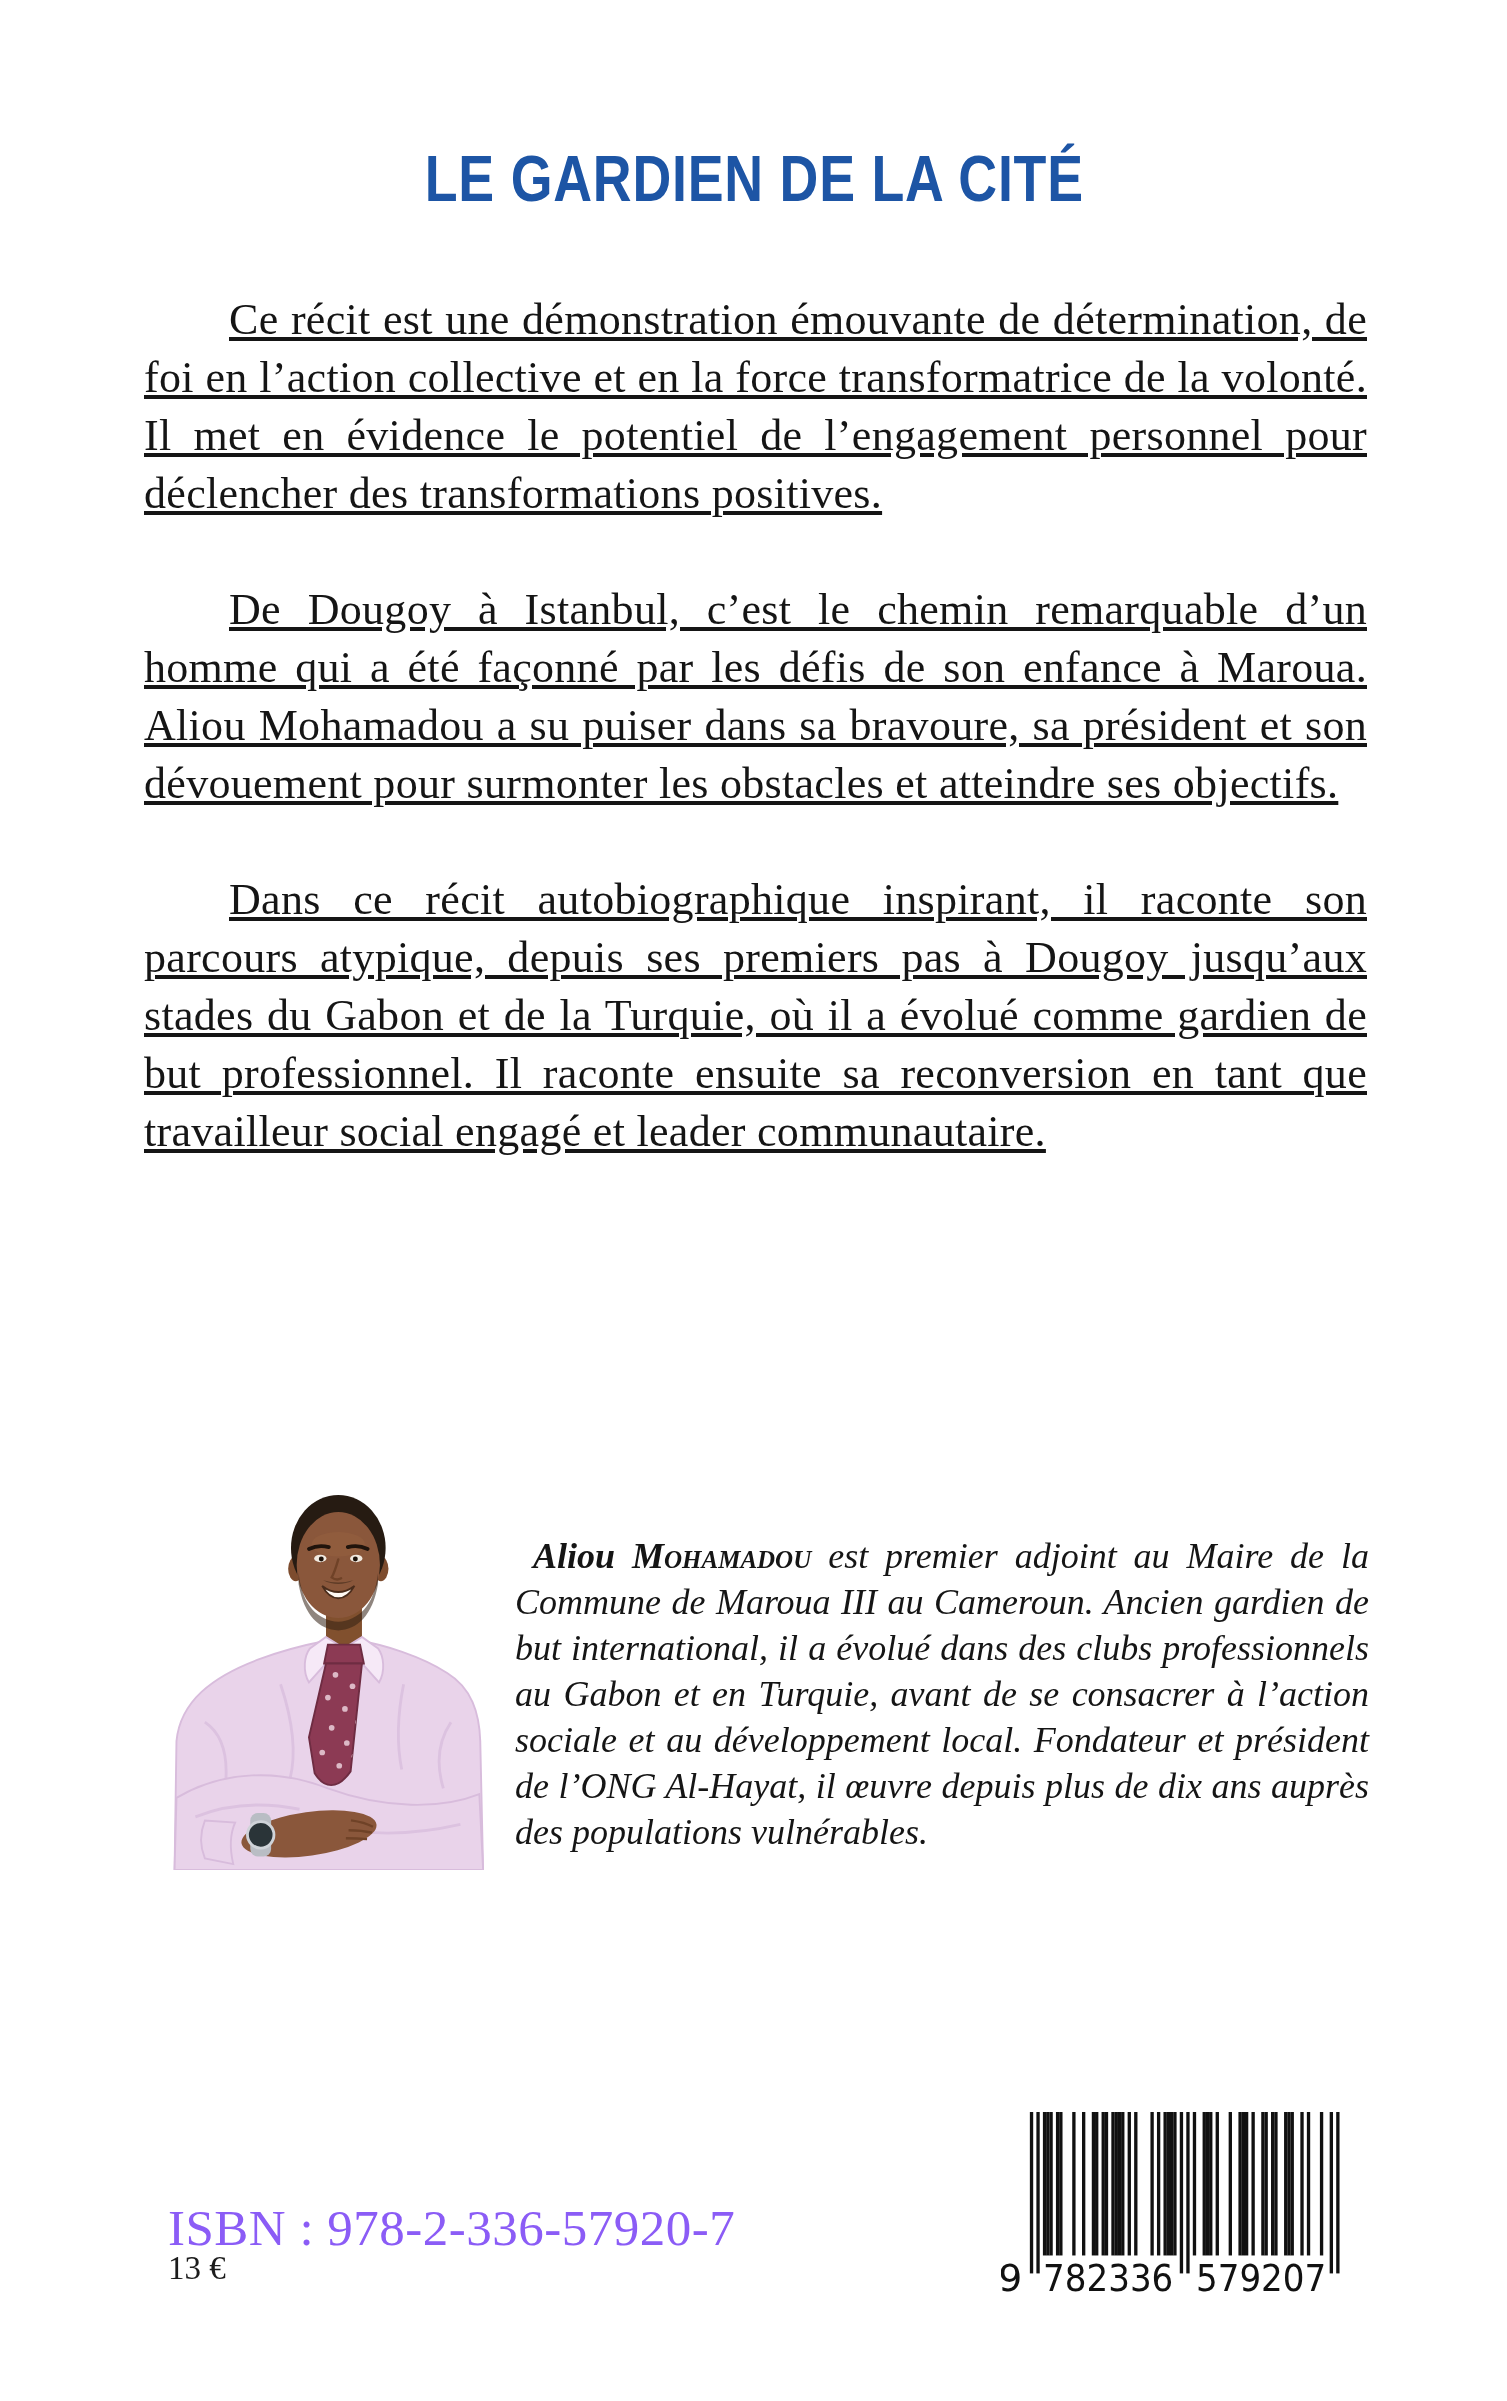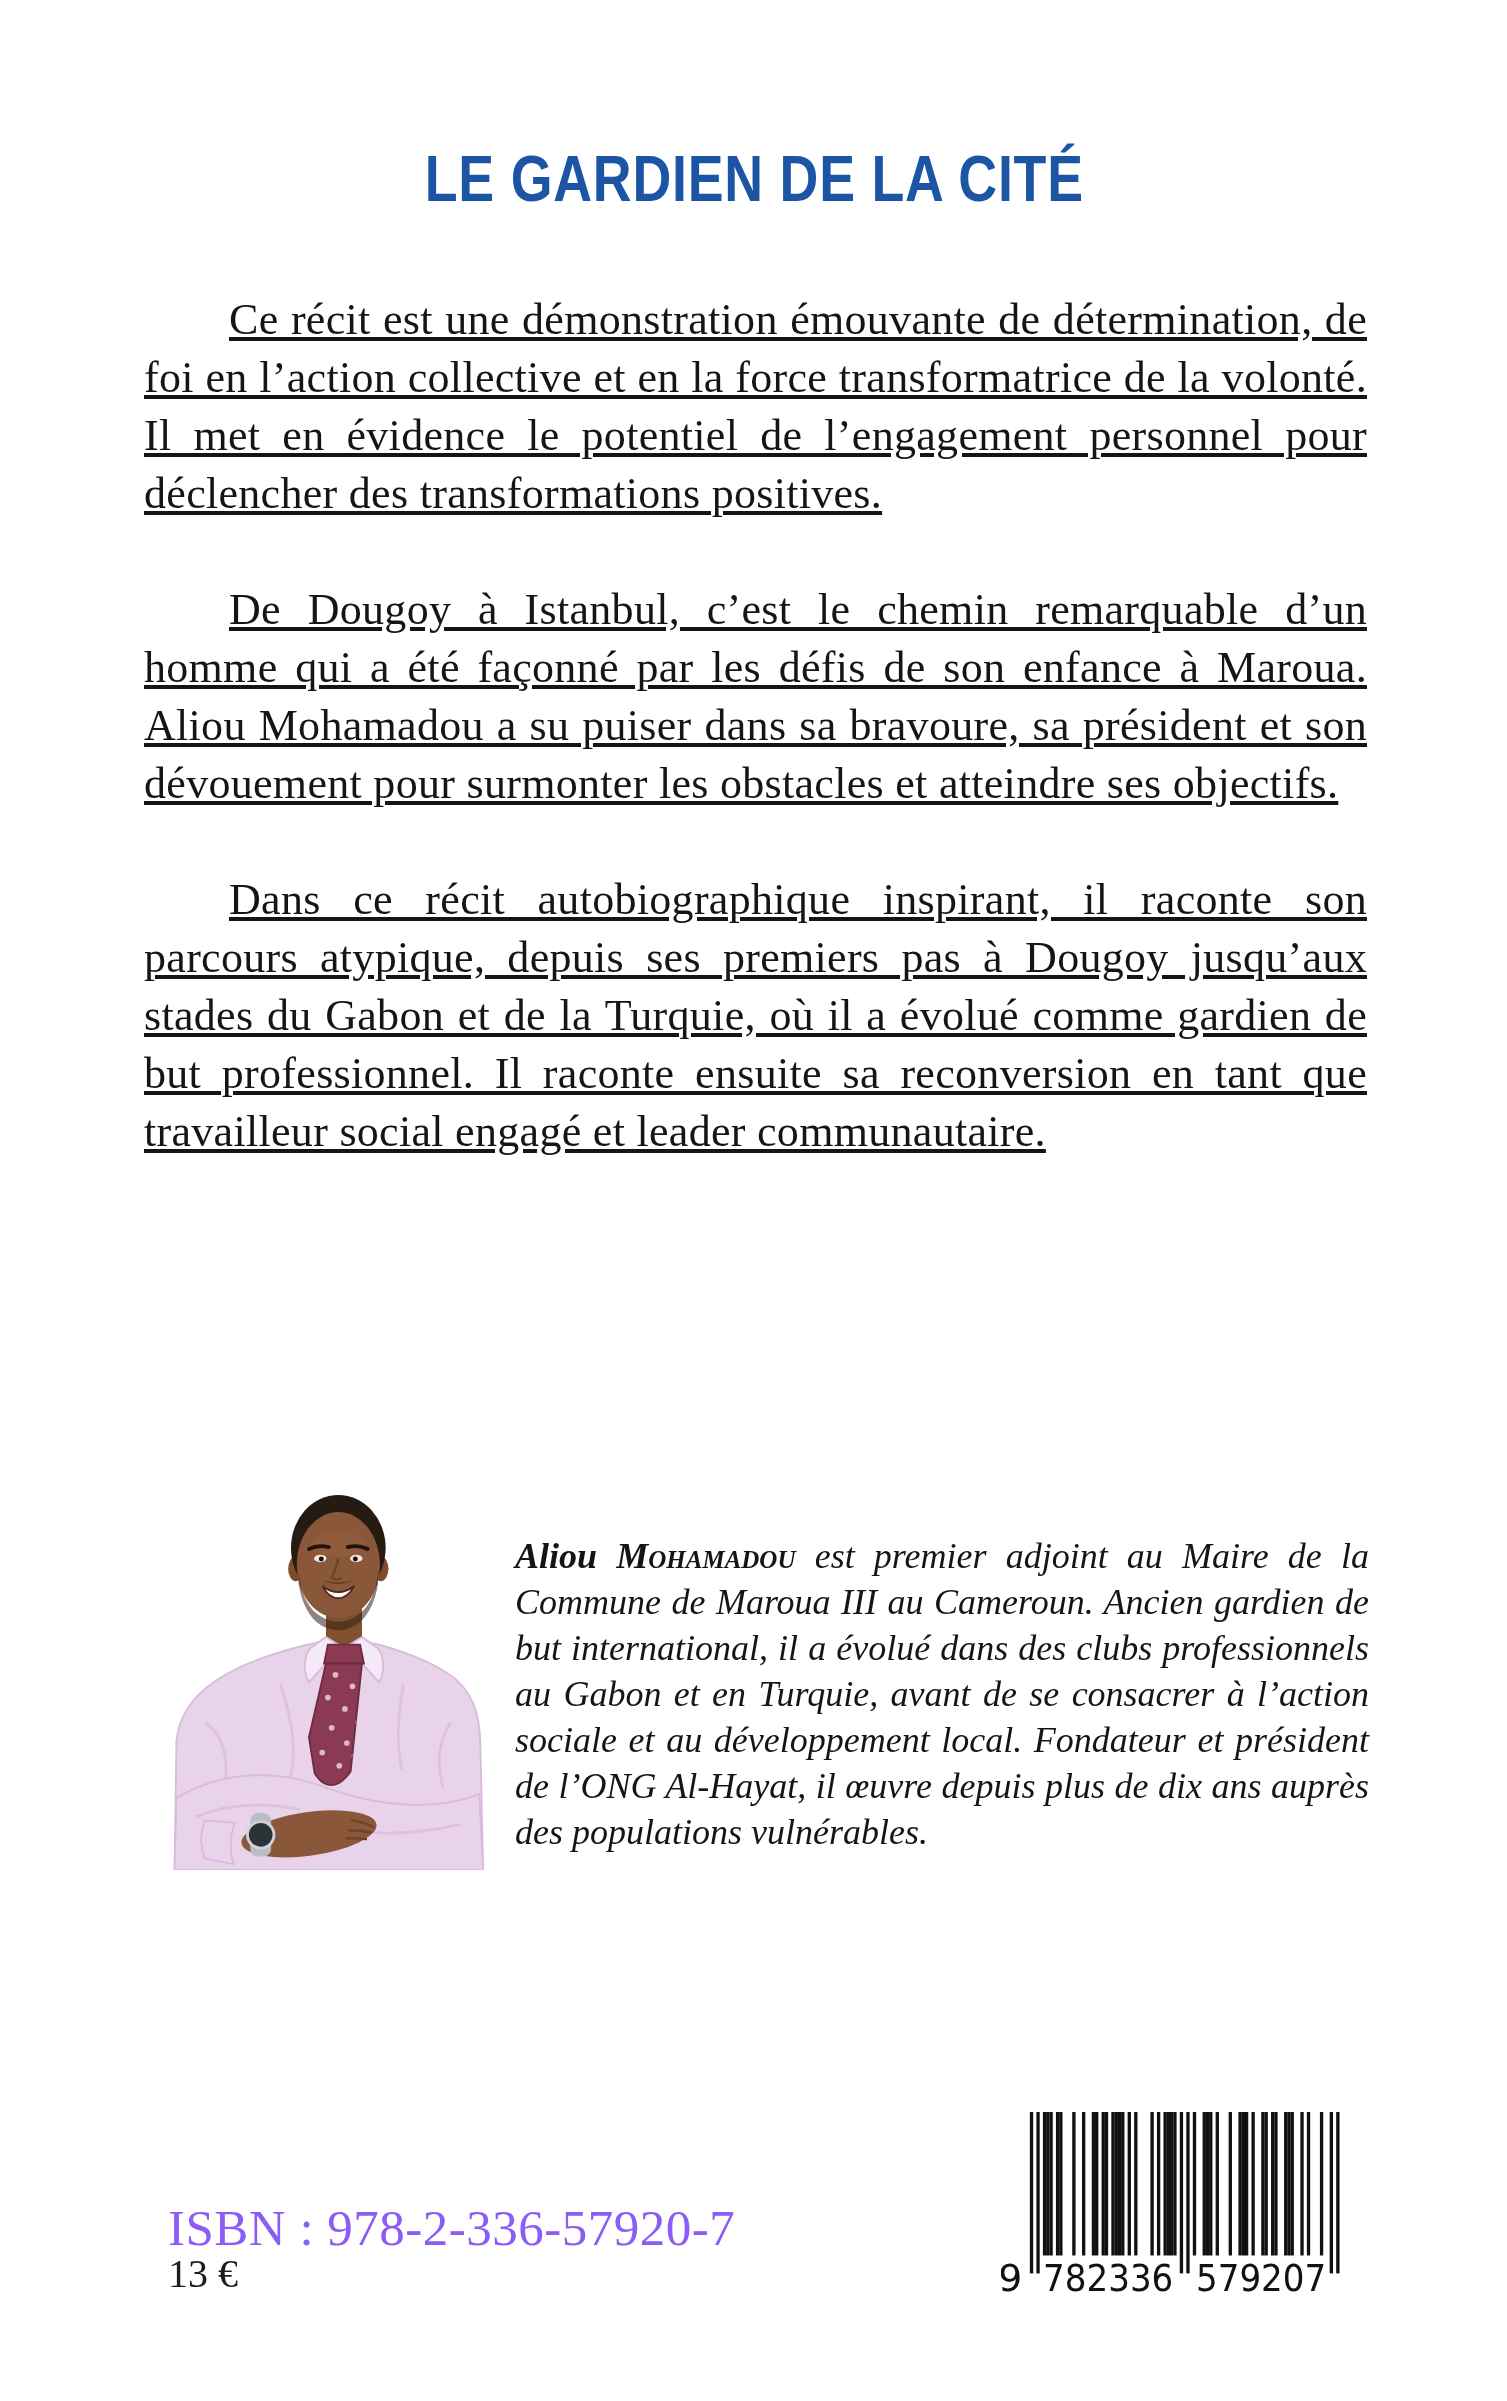--- a/index.html
+++ b/index.html
@@ -20,25 +20,25 @@
     font-size:44px;line-height:58px;text-align:justify;letter-spacing:0.3px;
   }
   #synopsis p{margin:0 0 58px 0;text-indent:85px;text-decoration:underline;}
   #synopsis p:last-child{margin-bottom:16px;}
   
   #author-photo{position:absolute;left:167px;top:1457px;}
   #bio{
     position:absolute;left:515px;top:1497px;width:854px;
     font-size:36px;line-height:46px;font-style:italic;text-align:justify;
   }
-  #bio .bio-name{font-weight:700;}
+  #bio .bio-name{font-weight:700;margin-left:18px;}
   #bio .bio-lastname{font-weight:700;font-variant:small-caps;}
   
   #isbn{position:absolute;left:168px;top:2199px;font-size:51px;letter-spacing:0.5px;color:#8b5cf6;white-space:nowrap;}
-  #price{position:absolute;left:168px;top:2250px;font-size:40px;color:#1c1c1c;white-space:nowrap;}
+  #price{position:absolute;left:168px;top:2250px;font-size:33px;color:#1c1c1c;white-space:nowrap;}
   #barcode{position:absolute;left:1001px;top:2112px;}
   #barcode text{
     font-family:"DejaVu Sans", sans-serif;font-size:40px;fill:#111;
   }
 </style>
 </head>
 <body>
 
 <div id="title" style="color: rgb(29, 85, 165);">
   <span class="squeeze">LE GARDIEN DE LA CITÉ</span>

